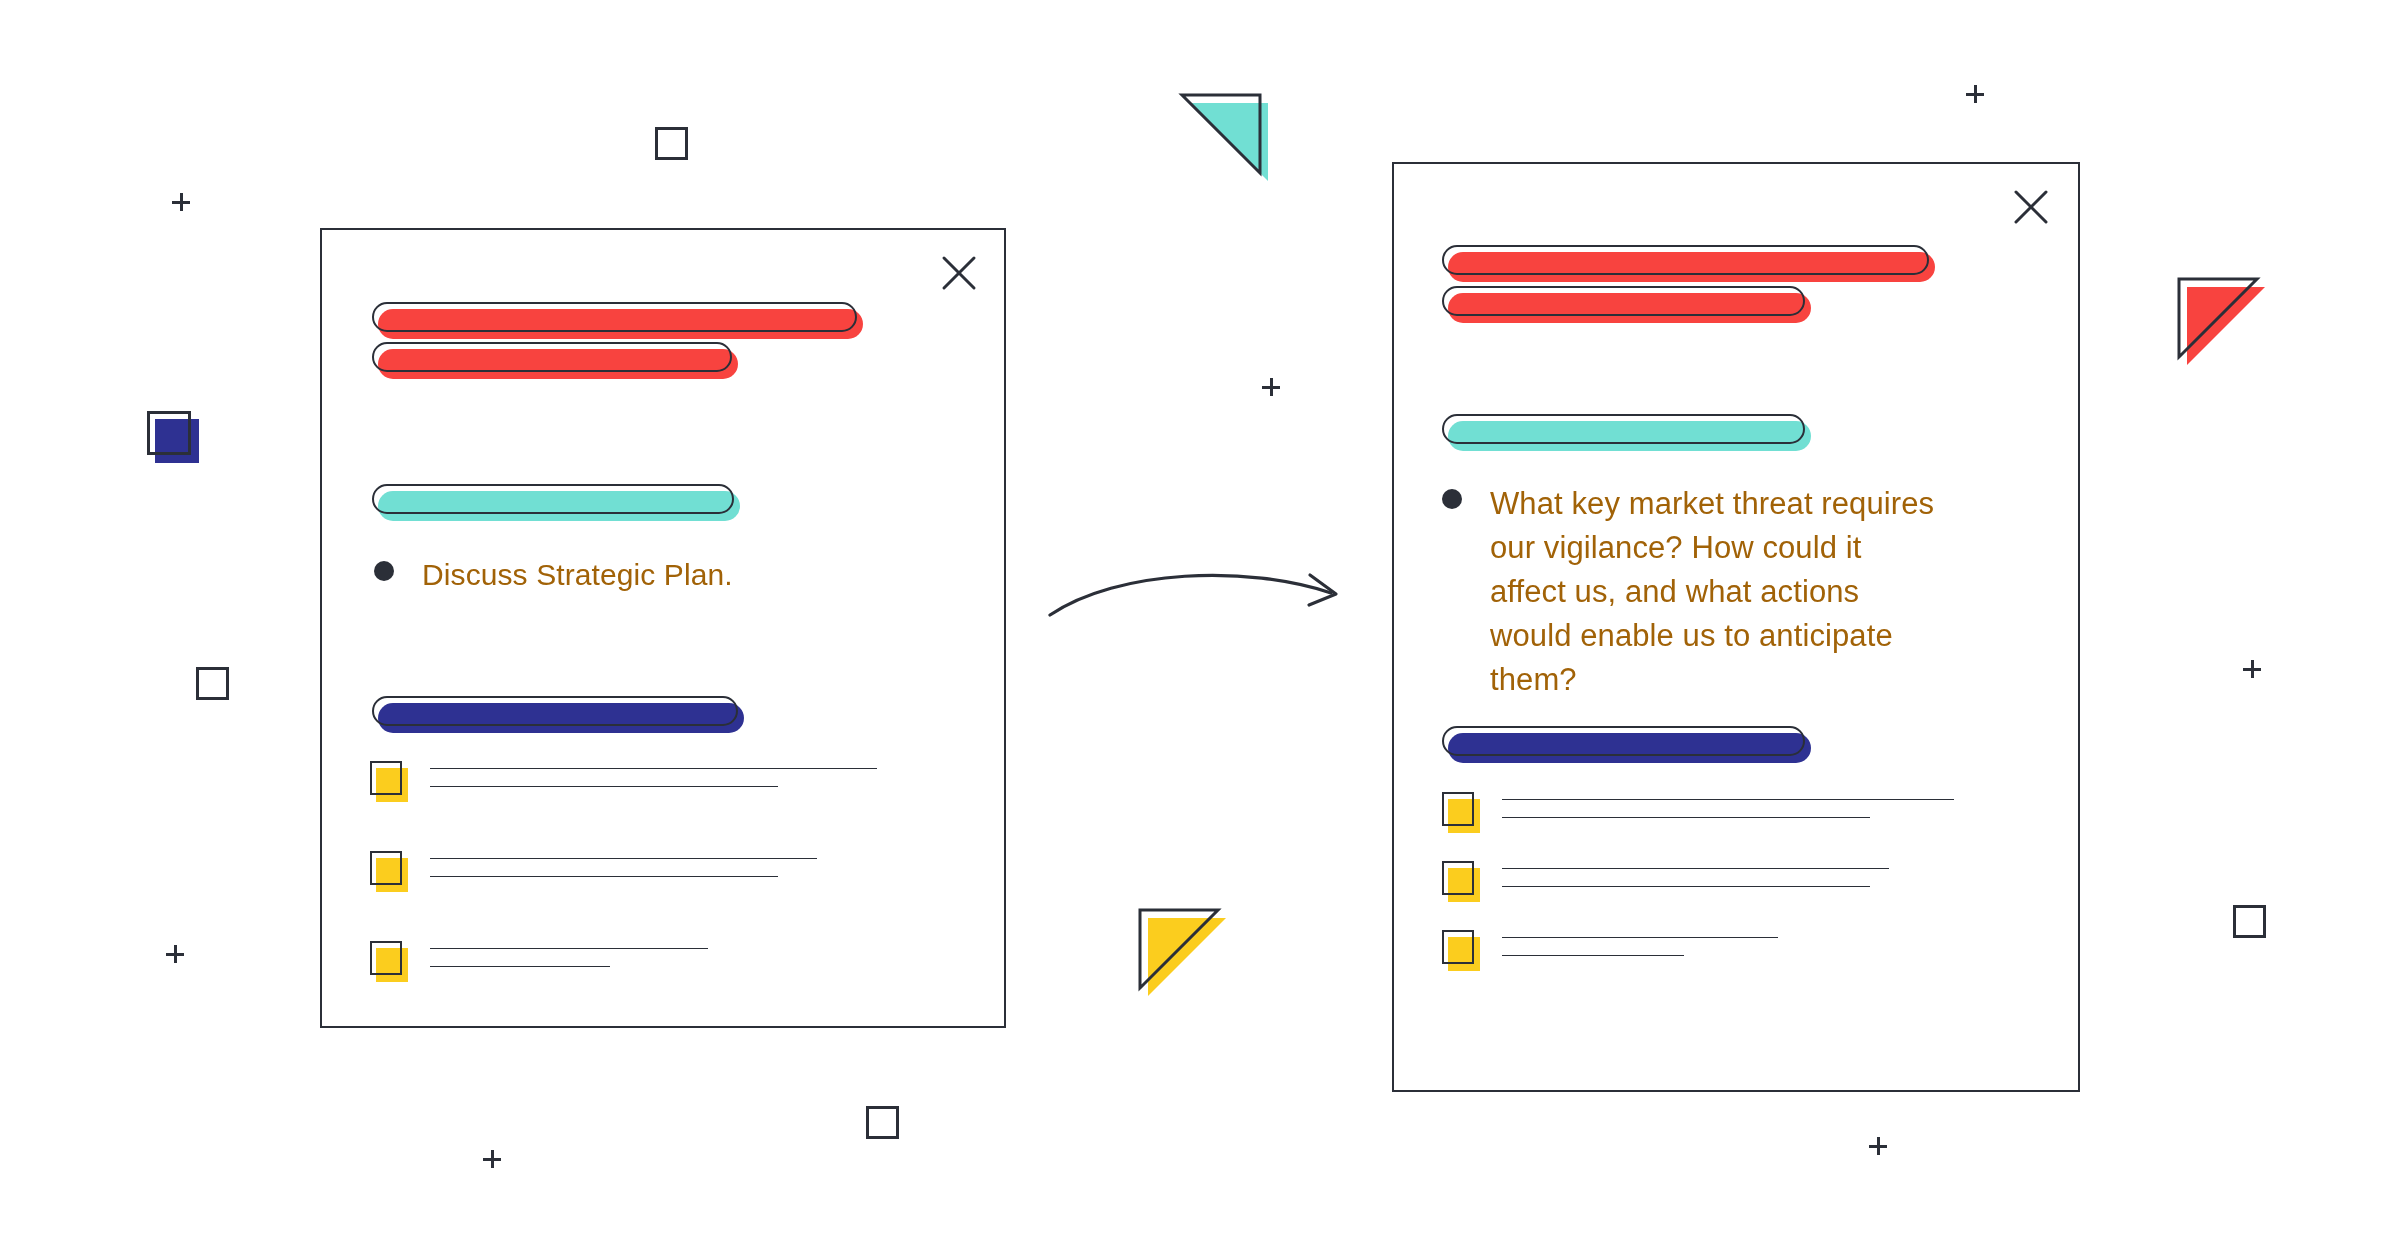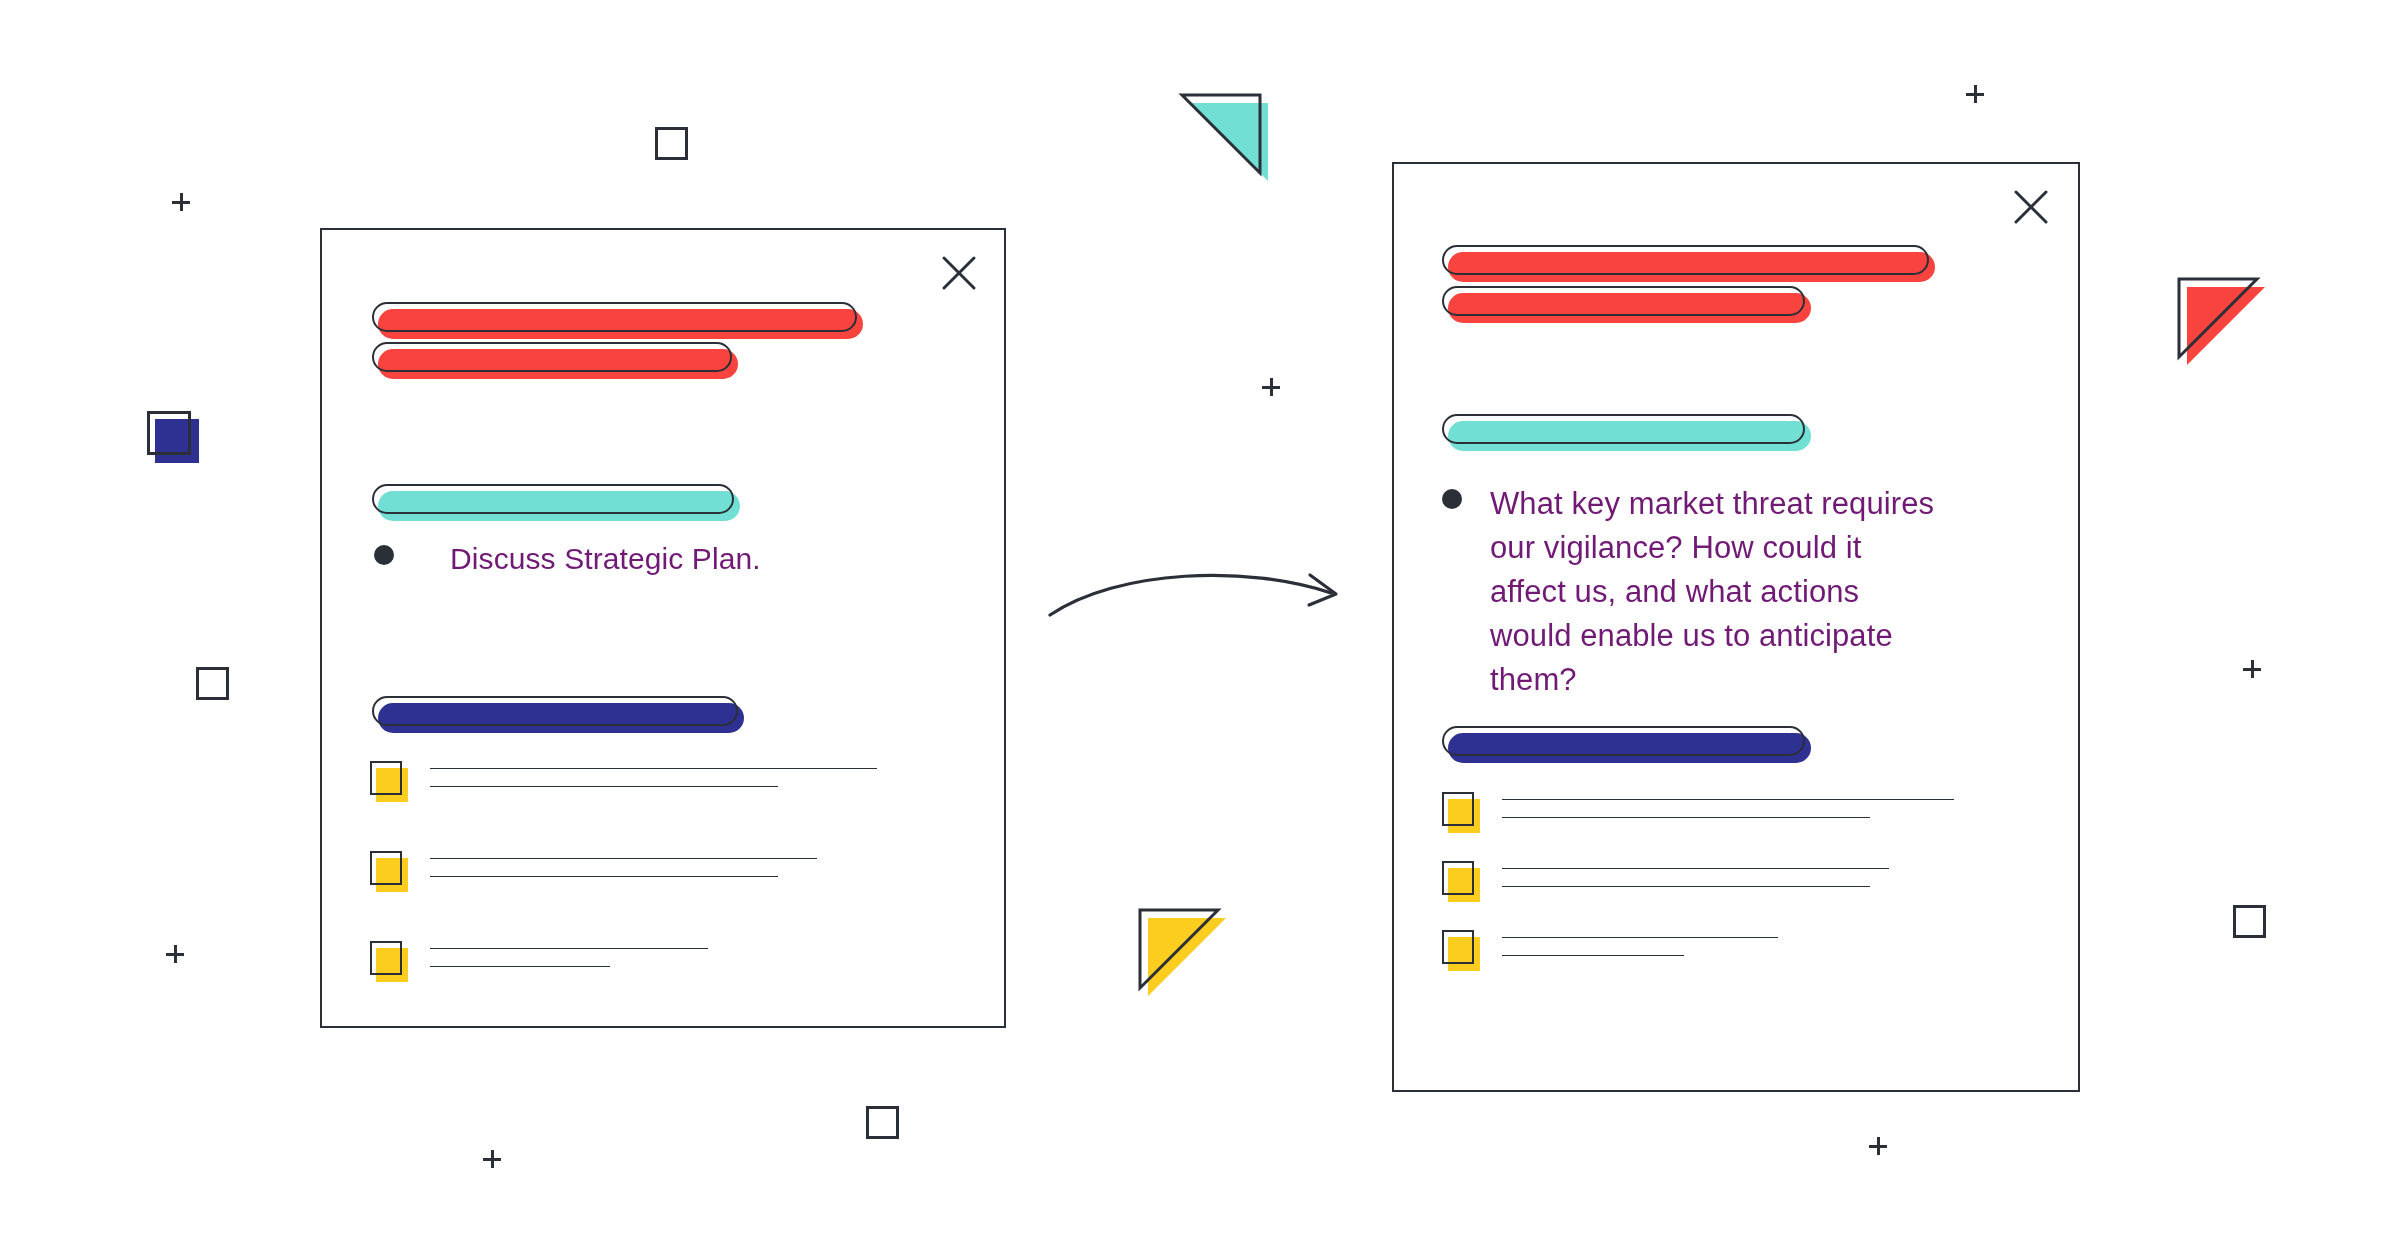--- a/index.html
+++ b/index.html
@@ -55,21 +55,21 @@
   .pill.blue  .fill{background:#2E3192;}
 
   
   .bullet-row{position:absolute;display:flex;align-items:flex-start;}
   .bullet-dot{
     width:20px;height:20px;border-radius:50%;
     background:#2B2F38;flex:none;margin-top:7px;
   }
   .bullet-text{
     margin-left:28px;
-    color:#701a75;
+    color:#a16207;
     line-height:1.42;
     letter-spacing:.1px;
   }
 
   
   .check-row{position:absolute;display:flex;align-items:flex-start;}
   .checkbox{
     position:relative;width:34px;height:38px;flex:none;
   }
   .checkbox .cb-fill{
@@ -133,21 +133,21 @@
     <div class="pill red" style="left:50px;top:112px;width:360px;">
       <div class="fill"></div>
       <div class="outline"></div>
     </div>
 
     <div class="pill teal" style="left:50px;top:254px;width:362px;">
       <div class="fill"></div>
       <div class="outline"></div>
     </div>
 
-    <div class="bullet-row" style="left:52px;top:308px;width:580px;gap:28px;">
+    <div class="bullet-row" style="left:52px;top:324px;width:580px;">
       <div class="bullet-dot"></div>
       <div class="bullet-text" style="font-size:30px;">Discuss Strategic Plan.</div>
     </div>
 
     <div class="pill blue" style="left:50px;top:466px;width:366px;">
       <div class="fill"></div>
       <div class="outline"></div>
     </div>
 
     <div class="check-row" style="left:48px;top:531px;">

